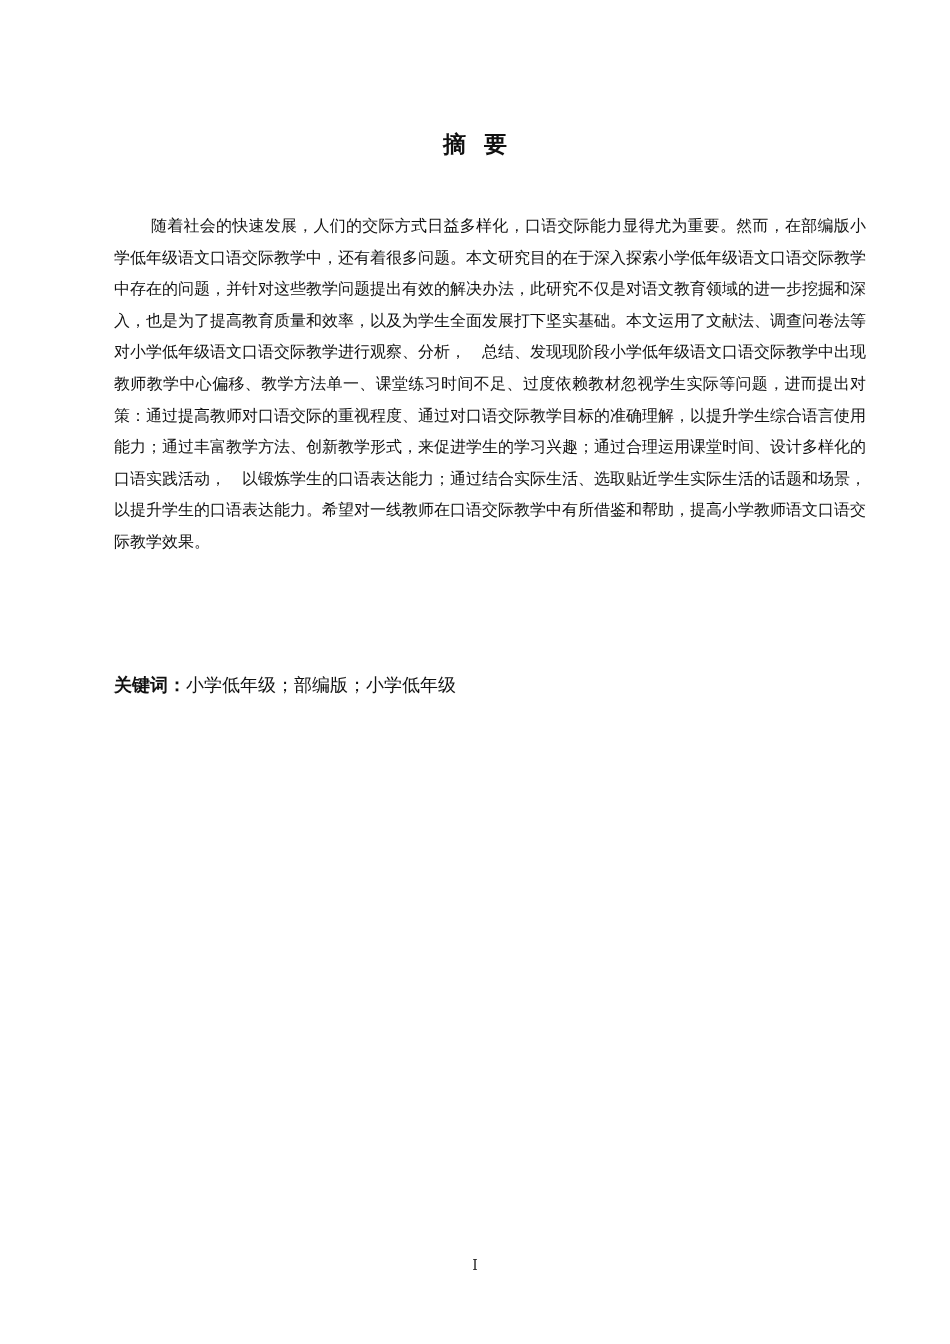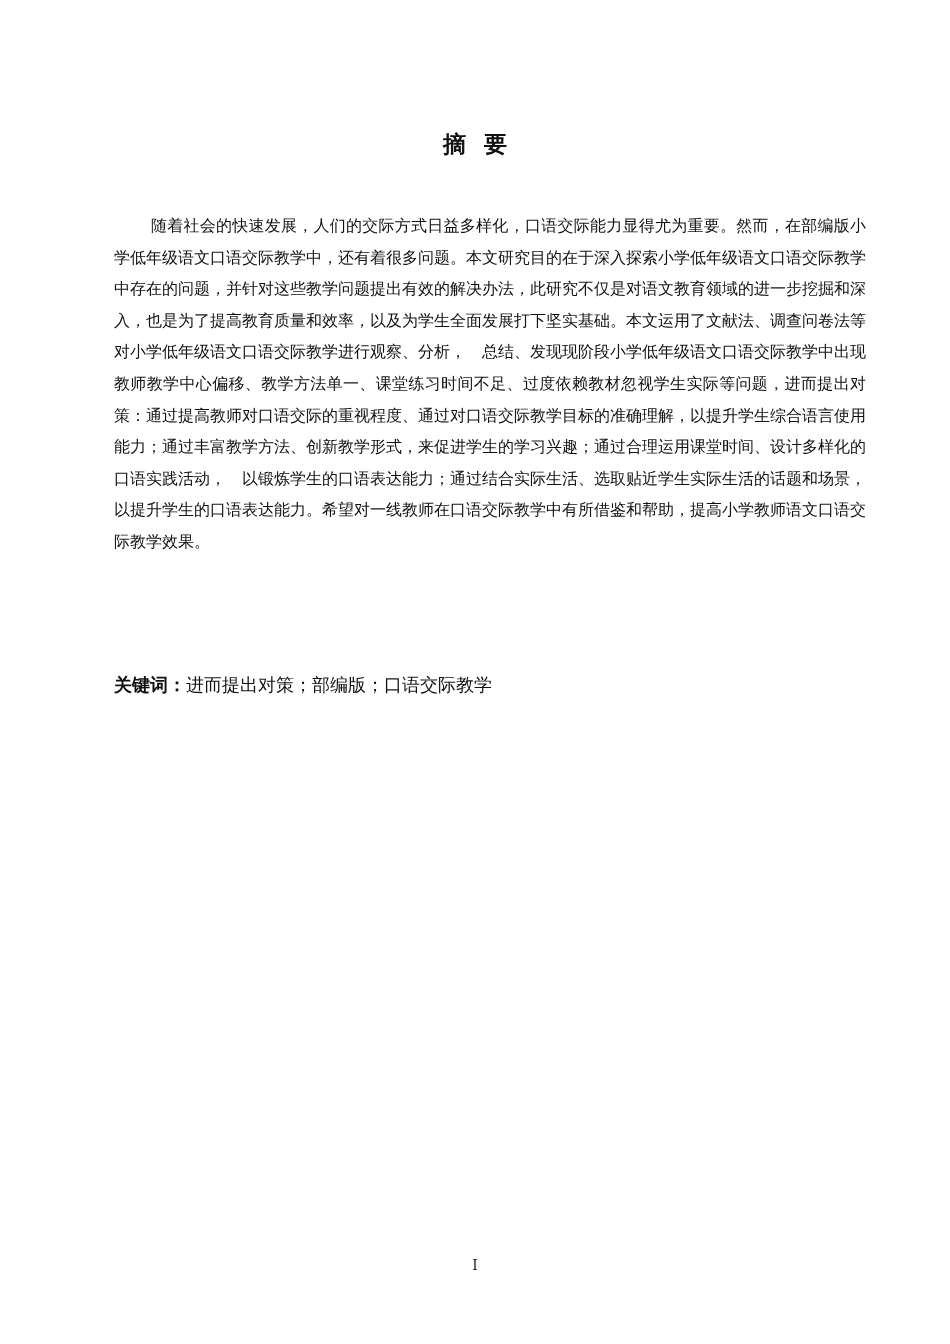--- a/index.html
+++ b/index.html
@@ -68,17 +68,17 @@
   </style>
 </head>
 <body>
 
 <div class="page">
   <div class="title">摘要</div>
 
   <p class="abstract">随着社会的快速发展，人们的交际方式日益多样化，口语交际能力显得尤为重要。然而，在部编版小学低年级语文口语交际教学中，还有着很多问题。本文研究目的在于深入探索小学低年级语文口语交际教学中存在的问题，并针对这些教学问题提出有效的解决办法，此研究不仅是对语文教育领域的进一步挖掘和深入，也是为了提高教育质量和效率，以及为学生全面发展打下坚实基础。本文运用了文献法、调查问卷法等对小学低年级语文口语交际教学进行观察、分析，　总结、发现现阶段小学低年级语文口语交际教学中出现教师教学中心偏移、教学方法单一、课堂练习时间不足、过度依赖教材忽视学生实际等问题，进而提出对策：通过提高教师对口语交际的重视程度、通过对口语交际教学目标的准确理解，以提升学生综合语言使用能力；通过丰富教学方法、创新教学形式，来促进学生的学习兴趣；通过合理运用课堂时间、设计多样化的口语实践活动，　以锻炼学生的口语表达能力；通过结合实际生活、选取贴近学生实际生活的话题和场景，　以提升学生的口语表达能力。希望对一线教师在口语交际教学中有所借鉴和帮助，提高小学教师语文口语交际教学效果。</p>
 
   <div class="keywords">
-    <span class="keywords-label">关键词：</span><span class="keywords-value">进而提出对策；部编版；口语交际教学</span>
+    <span class="keywords-label">关键词：</span><span class="keywords-value">小学低年级；部编版；小学低年级</span>
   </div>
 
   <div class="page-number">I</div>
 </div>
 
 </body></html>

